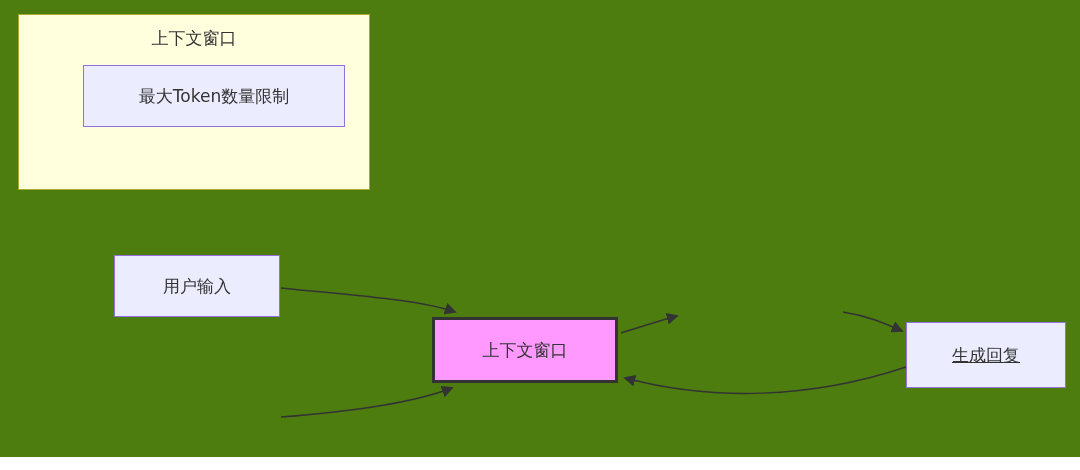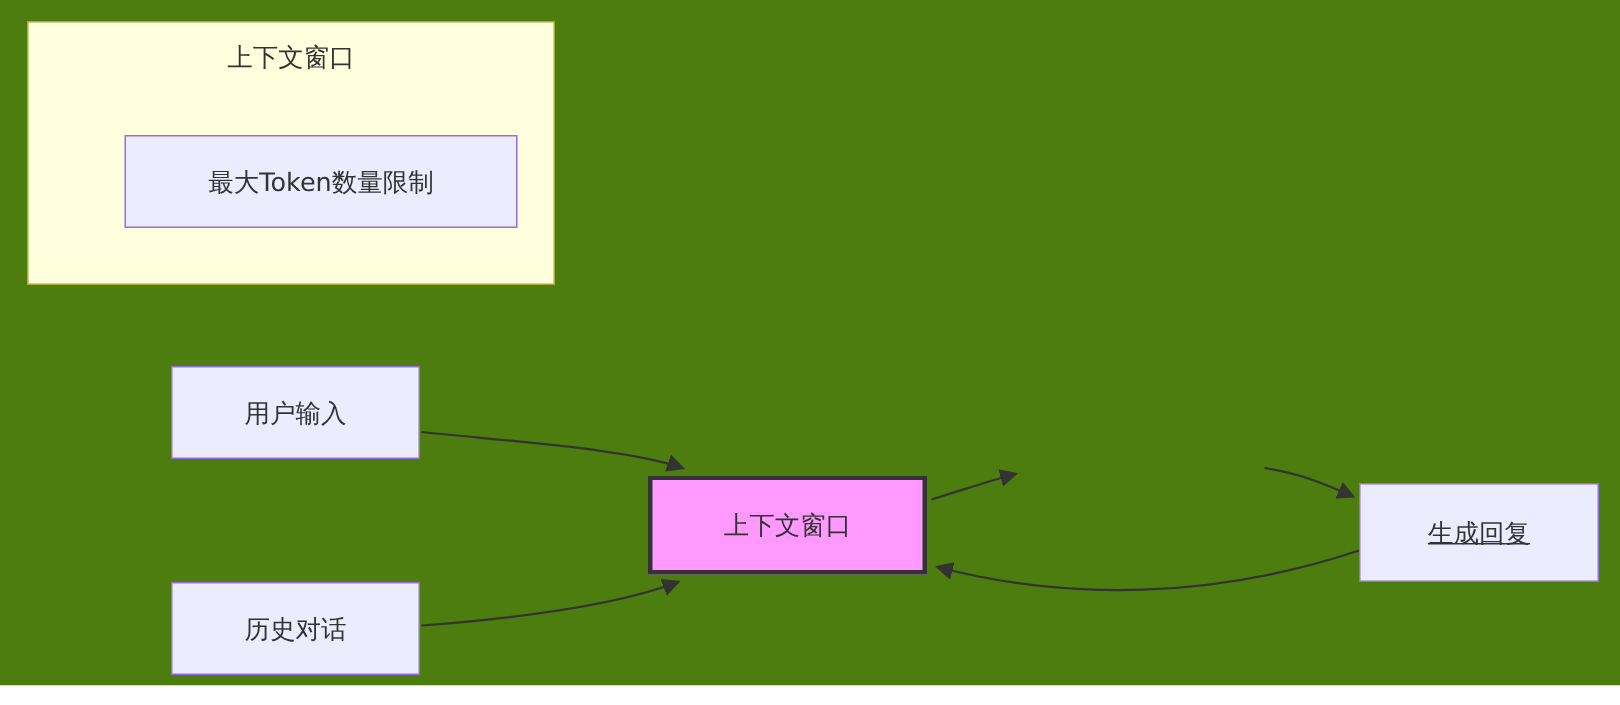--- a/index.html
+++ b/index.html
@@ -45,22 +45,22 @@
   }
   .subgraph-title {
     position: absolute;
     top: 12px;
     left: 0;
     width: 100%;
     text-align: center;
     color: #333333;
     font-size: 17px;
   }
-  .node-max-token { left: 64px;  top: 75px;  width: 262px; height: 62px; }
-  .node-user      { left: 114px; top: 244px; width: 166px; height: 62px; }
+  .node-max-token { left: 64px;  top: 50px;  width: 262px; height: 62px; }
+  .node-user      { left: 114px; top: 255px; width: 166px; height: 62px; }
   .node-history   { left: 114px; top: 388px; width: 166px; height: 62px; }
   .node-context {
     left: 432px; top: 317px; width: 186px; height: 66px;
     background: #FF99FF;
     border: 3px solid #333333;
   }
   .node-model     { left: 682px; top: 283px; width: 160px; height: 62px; }
   .node-reply     { left: 906px; top: 322px; width: 160px; height: 66px; text-decoration: underline; }
 </style>
 </head>
@@ -81,20 +81,19 @@
     <path d="M 906 367 C 810 399, 712 401, 625 378" fill="none" stroke="#333333" stroke-width="1.5" marker-end="url(#arrow)"></path>
   </svg>
 
   <div class="subgraph">
     <div class="subgraph-title">上下文窗口</div>
     <div class="node node-max-token">最大Token数量限制</div>
   </div>
 
   <div class="node node-user">用户输入</div>
 
-  <div class="node node-history">历史对话</div>
 
   <div class="node node-context">上下文窗口</div>
 
 
   <div class="node node-reply">生成回复</div>
 
 </div>
 
 </body></html>

